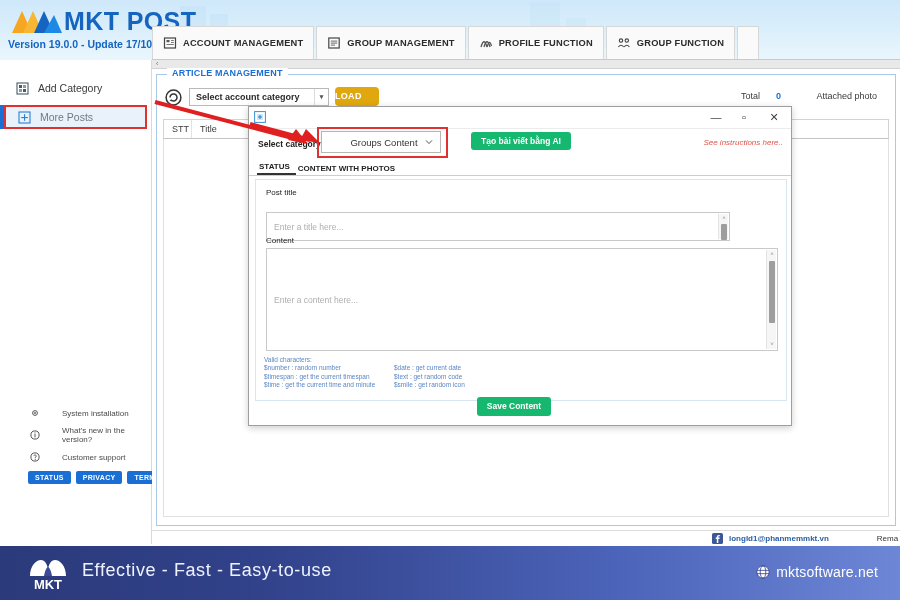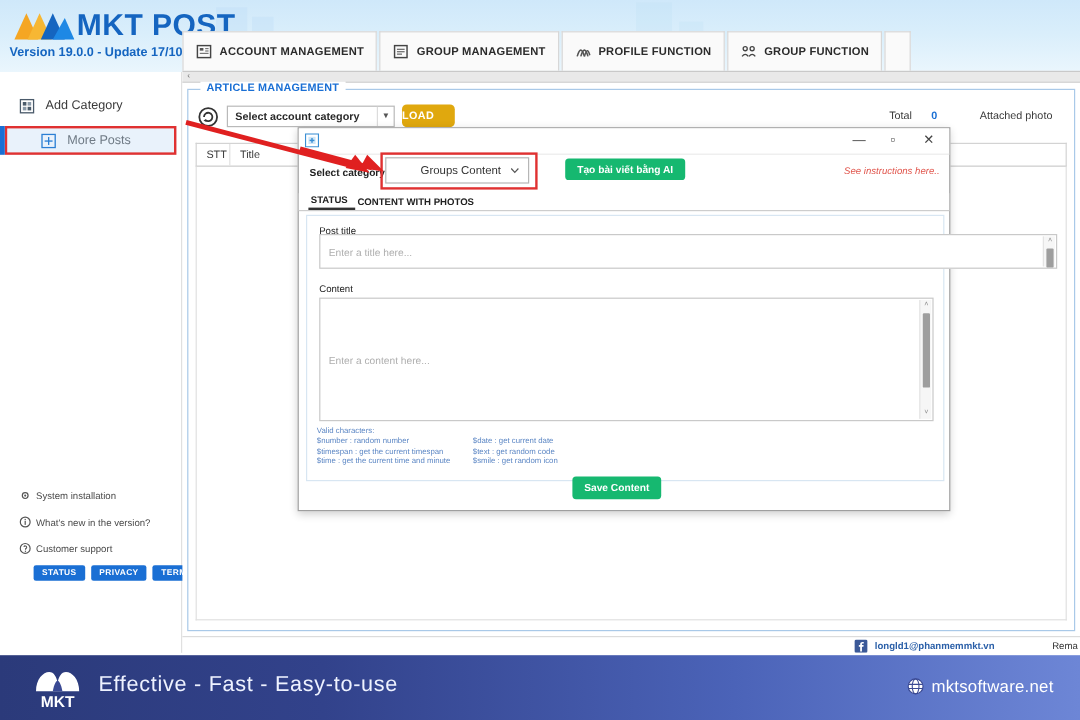--- a/index.html
+++ b/index.html
@@ -69,30 +69,30 @@
   .side-item {
     display: flex; align-items: center; gap: 9px;
     height: 26px; padding-left: 16px;
     font-size: 10.5px; color: #3a3a3a; cursor: pointer;
   }
   .side-item .sicon { width: 13px; height: 13px; flex: 0 0 13px; display:block; }
   .side-item.first { margin-top: 15px; }
   .side-item.sel {
     background: #e9f2fb;
     border: 2px solid #e03131;
-    margin: 4px 4px 0 4px; padding-left: 28px;
+    margin: 4px 4px 0 4px; padding-left: 12px;
     height: 24px; color: #6f7a85;
   }
   .sel-marker {
     position: absolute; left: 0; width: 4px; height: 24px; background: #1a6fd4;
   }
   .side-bottom { position: absolute; left: 0; bottom: 60px; width: 152px; }
   .side-link {
-    display: flex; align-items: center; gap: 4px;
-    height: 16px; padding-left: 16px; margin-bottom: 6px;
+    display: flex; align-items: center; gap: 22px;
+    height: 16px; padding-left: 30px; margin-bottom: 6px;
     font-size: 8px; color: #4a4a4a; cursor: pointer;
   }
   .side-link .licon { width: 10px; height: 10px; flex: 0 0 10px; display:block; }
   .pill-row { display: flex; gap: 5px; padding-left: 28px; margin-top: 4px; }
   .pill {
     background: #1a6fd4; color: #fff; font-size: 7px; font-weight: bold;
     padding: 3px 7px; border-radius: 2px; letter-spacing: .3px; cursor: pointer;
   }
 
   
@@ -509,21 +509,21 @@
 
     <div class="m-tabs">
       <div class="m-tab active">STATUS</div>
       <div class="m-tab">CONTENT WITH PHOTOS</div>
     </div>
 
     <div class="m-body">
 
       <div class="fld-lbl" style="left:10px;top:8px;">Post title</div>
 
-      <div class="inp" style="left:10px;top:15px;width:615px;height:29px;">
+      <div class="inp" style="left:10px;top:32px;width:464px;height:29px;">
         <div class="ph" style="left:7px;top:9px;">Enter a title here...</div>
         <div class="vscroll">
           <div class="arrw" style="top:0;">˄</div>
           <div class="thumb" style="top:10px;height:16px;"></div>
         </div>
       </div>
 
       <div class="fld-lbl" style="left:10px;top:56px;">Content</div>
 
       <div class="inp" style="left:10px;top:68px;width:512px;height:103px;">

